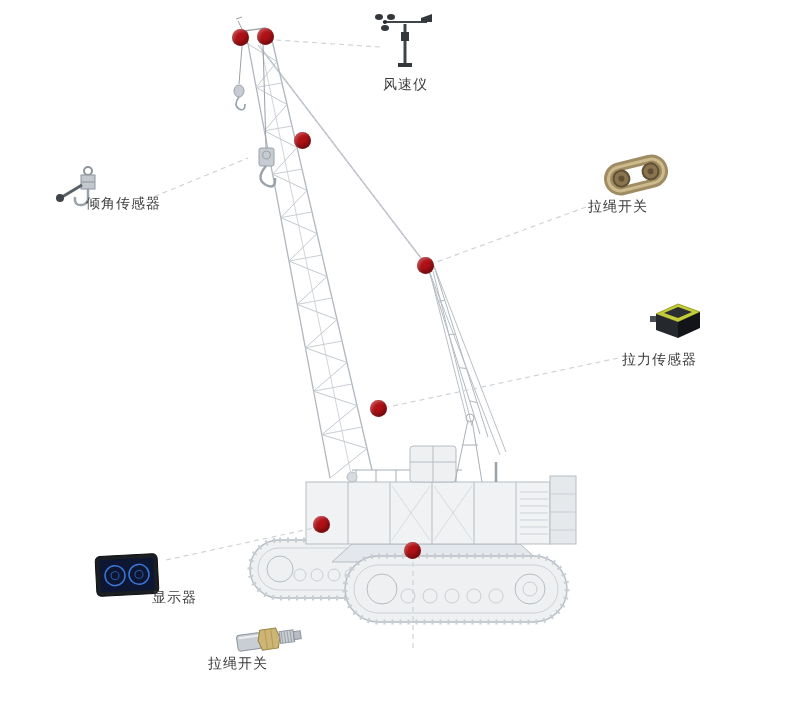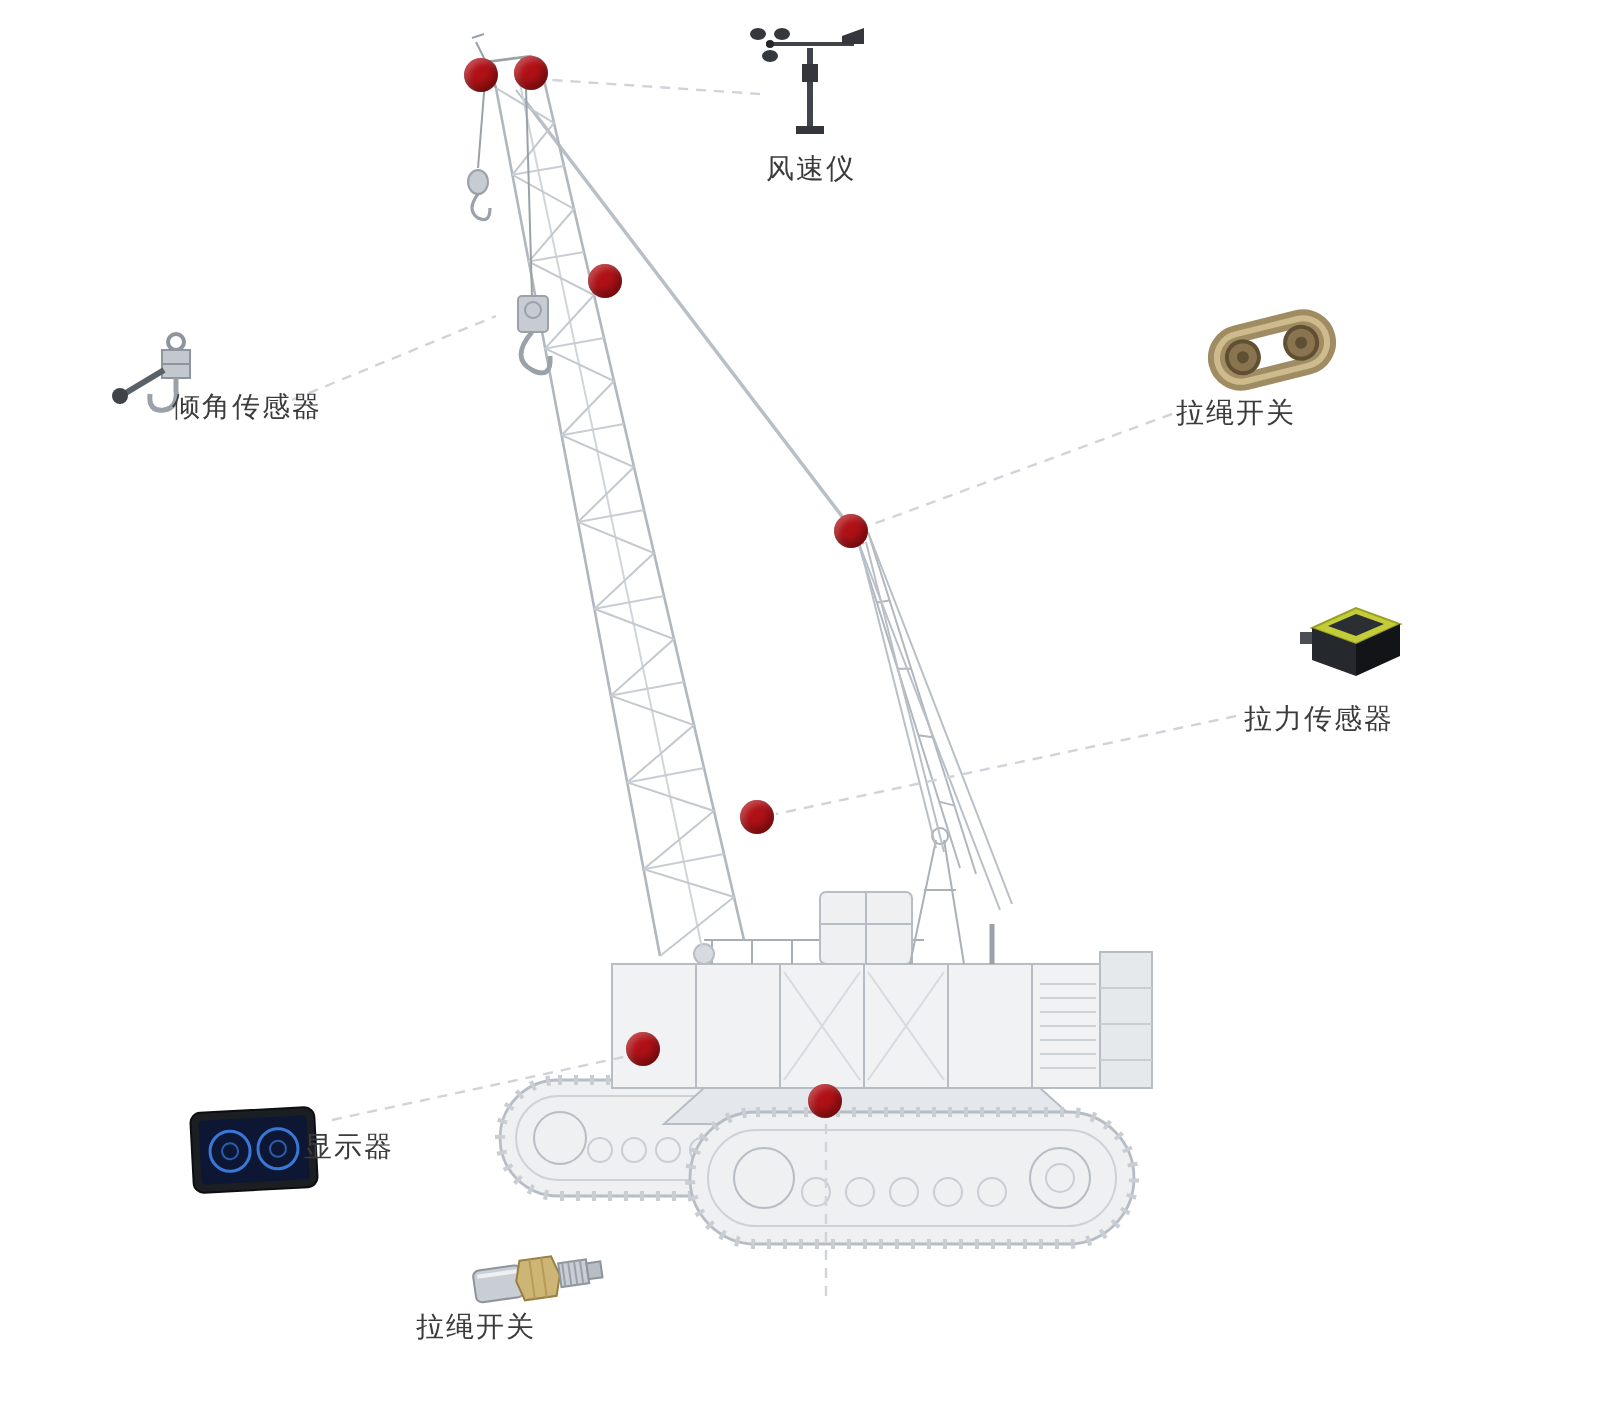--- a/index.html
+++ b/index.html
@@ -194,16 +194,16 @@
   <div class="marker" style="left:294px;top:132px"></div>
   <div class="marker" style="left:417px;top:257px"></div>
   <div class="marker" style="left:370px;top:400px"></div>
   <div class="marker" style="left:313px;top:516px"></div>
   <div class="marker" style="left:404px;top:542px"></div>
 
   <div class="label" style="left:383px;top:77px">风速仪</div>
   <div class="label" style="left:86px;top:196px">倾角传感器</div>
   <div class="label" style="left:588px;top:199px">拉绳开关</div>
   <div class="label" style="left:622px;top:352px">拉力传感器</div>
-  <div class="label" style="left:152px;top:566px">显示器</div>
+  <div class="label" style="left:152px;top:590px">显示器</div>
   <div class="label" style="left:208px;top:656px">拉绳开关</div>
 
 </div>
 
 </body></html>

